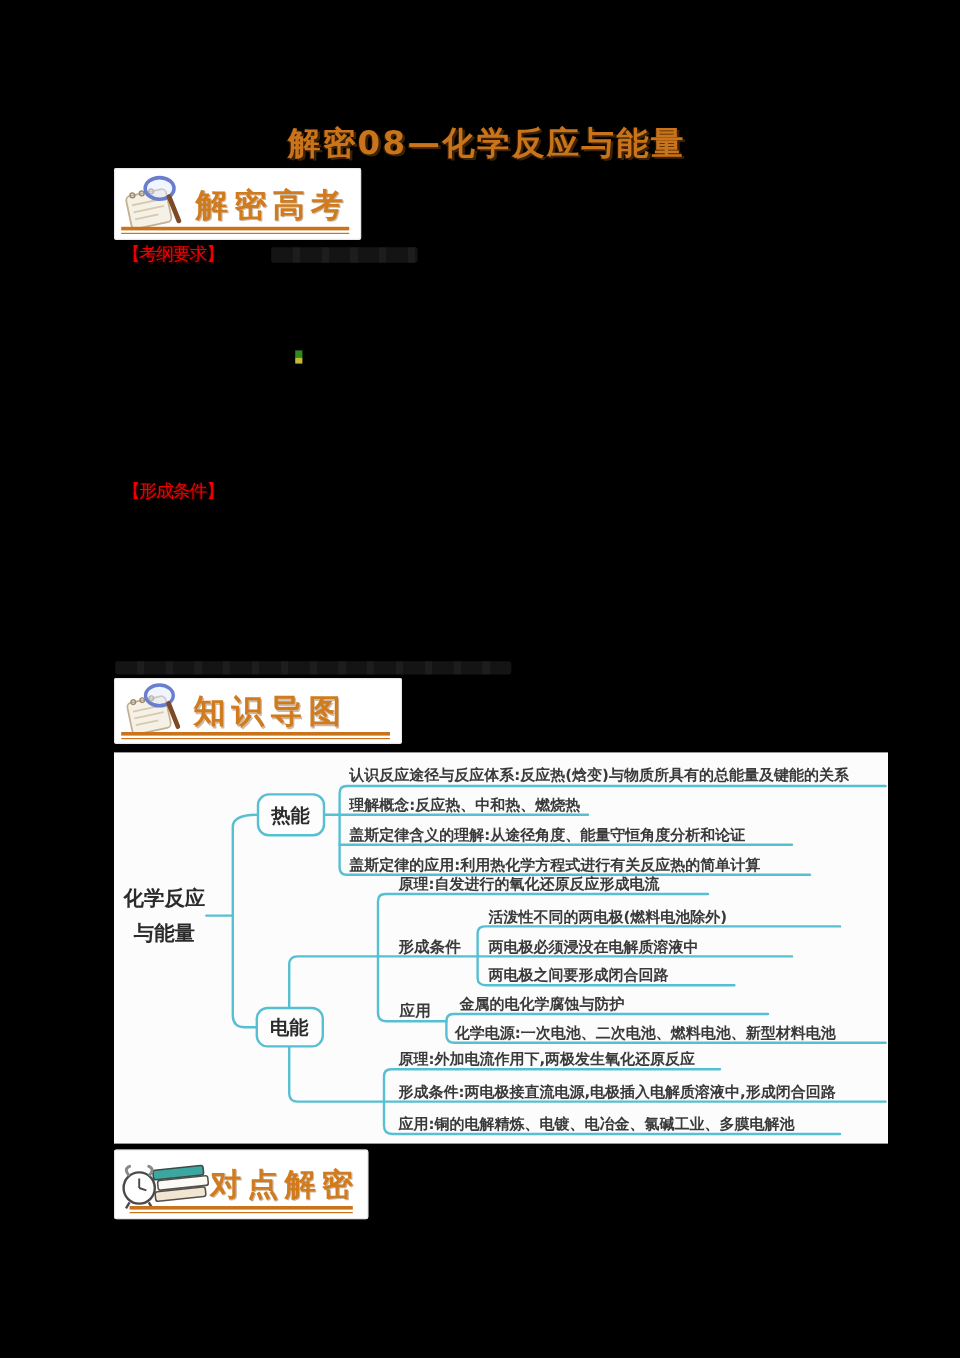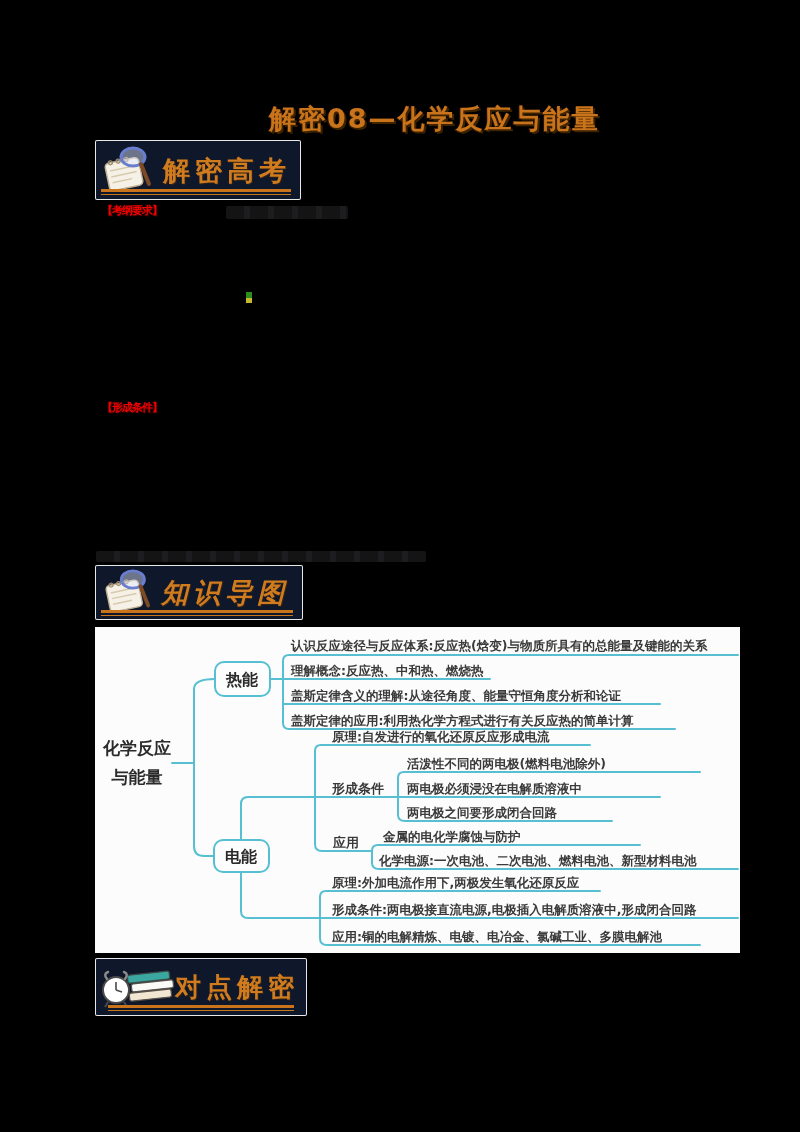--- a/index.html
+++ b/index.html
@@ -2,29 +2,29 @@
 <html><head>
 <meta charset="utf-8">
 <style>
   html,body{margin:0;padding:0;background:#000;}
   #page{position:relative;width:800px;height:1132px;background:#000;overflow:hidden;
         font-family:"DejaVu Sans",sans-serif;}
   .abs{position:absolute;}
   
   #doc-title{left:240px;top:101px;width:330px;text-align:center;
     font-size:27px;font-weight:bold;color:#c9731b;letter-spacing:2px;
-    text-shadow:2px 2px 0 #3d2200, -1px 1px 0 #2a1600;white-space:nowrap;margin-left:29px;}
+    text-shadow:2px 2px 0 #3d2200, -1px 1px 0 #2a1600;white-space:nowrap;}
   
-  .hdr-box{background:#0f172a;border-radius:2px;box-shadow:0 0 0 1px #e8e8e8 inset;text-align:center;}
+  .hdr-box{background:#ffffff;border-radius:2px;box-shadow:0 0 0 1px #e8e8e8 inset;text-align:center;}
   .hdr-label{position:absolute;font-weight:bold;color:#d07c1e;letter-spacing:5px;
     text-shadow:1px 1px 0 rgba(110,55,0,.35);white-space:nowrap;}
   .orange-rule{position:absolute;height:6px;box-sizing:border-box;
     border-top:3px solid #c9731b;border-bottom:1px solid #c9731b;}
   
-  .red-label{position:absolute;font-weight:bold;font-size:11px;color:#f20000;
+  .red-label{position:absolute;font-weight:normal;font-size:15px;color:#f20000;
     text-shadow:1px 1px 0 #3a0000, -1px 0 0 #2a0000;letter-spacing:-1px;white-space:nowrap;text-align:right;}
   .smudge{position:absolute;background:repeating-linear-gradient(90deg,#141414 0 18px,#1d1d20 18px 24px);
     border-radius:2px;}
   
   #mindmap-box{left:95px;top:627px;width:645px;height:326px;background:#fcfcfc;}
   svg text{font-family:"DejaVu Sans",sans-serif;font-weight:bold;fill:#3a3a3a;font-size:12.5px;}
   svg text.node-t{font-size:16px;fill:#2b2b2b;}
   svg text.root-t{font-size:17px;fill:#2b2b2b;}
   svg text.lbl-t{font-size:13px;}
   .mm-line{stroke:#56bfd2;stroke-width:2;fill:none;stroke-linecap:round;}
@@ -60,21 +60,21 @@
 
   <div class="abs" style="left:246px;top:292px;width:7px;height:12px;">
     <div style="width:6px;height:6px;background:#2e8b1e;"></div>
     <div style="width:6px;height:5px;background:#c4b92f;"></div>
   </div>
 
   <div class="red-label" style="left:102px;top:400px;">【形成条件】</div>
 
   <div class="smudge" style="left:96px;top:551px;width:330px;height:11px;"></div>
 
-  <div class="abs hdr-box" style="left:95px;top:565px;width:208px;height:55px;font-style:italic;">
+  <div class="abs hdr-box" style="left:95px;top:565px;width:240px;height:55px;">
     <svg class="abs" style="left:6px;top:2px;" width="56" height="50" viewBox="0 0 56 52">
       <g transform="rotate(-12 24 30)">
         <rect x="6" y="16" width="34" height="28" rx="4" fill="#f6f1e7" stroke="#c3b092" stroke-width="1.5"></rect>
         <line x1="10" y1="24" x2="36" y2="24" stroke="#d6c9ae" stroke-width="1.5"></line>
         <line x1="10" y1="30" x2="36" y2="30" stroke="#d6c9ae" stroke-width="1.5"></line>
         <line x1="10" y1="36" x2="30" y2="36" stroke="#d6c9ae" stroke-width="1.5"></line>
         <circle cx="12" cy="16" r="2" fill="none" stroke="#9a8a6d" stroke-width="1.2"></circle>
         <circle cx="20" cy="16" r="2" fill="none" stroke="#9a8a6d" stroke-width="1.2"></circle>
         <circle cx="28" cy="16" r="2" fill="none" stroke="#9a8a6d" stroke-width="1.2"></circle>
       </g>

